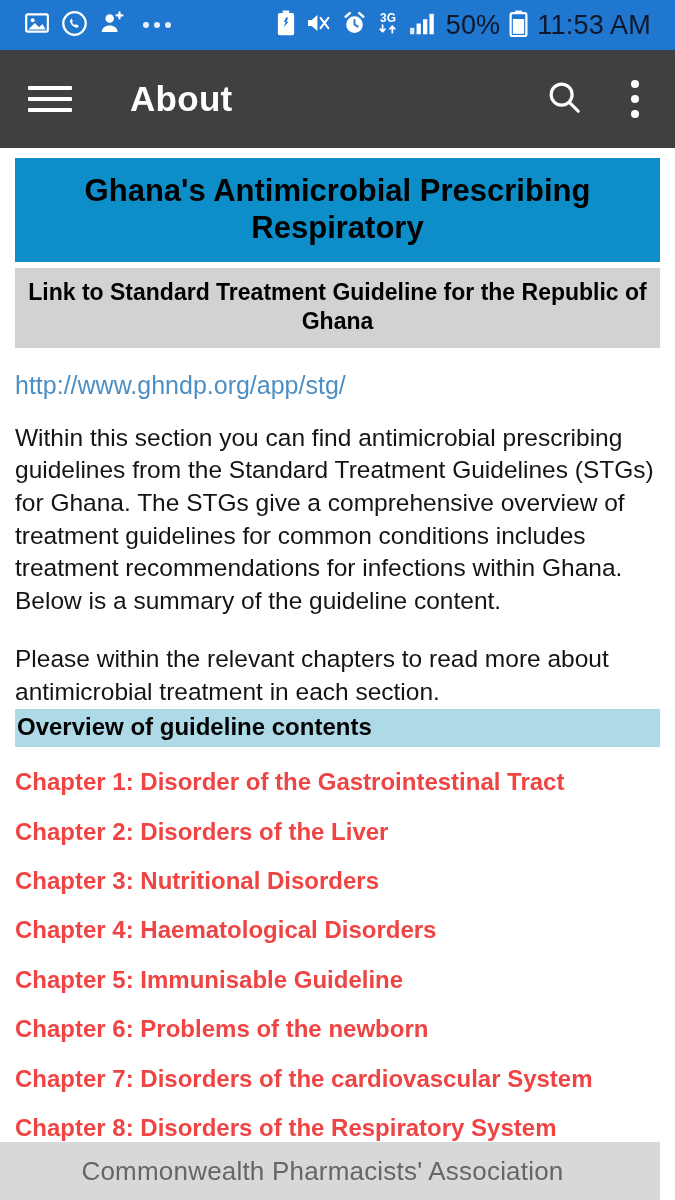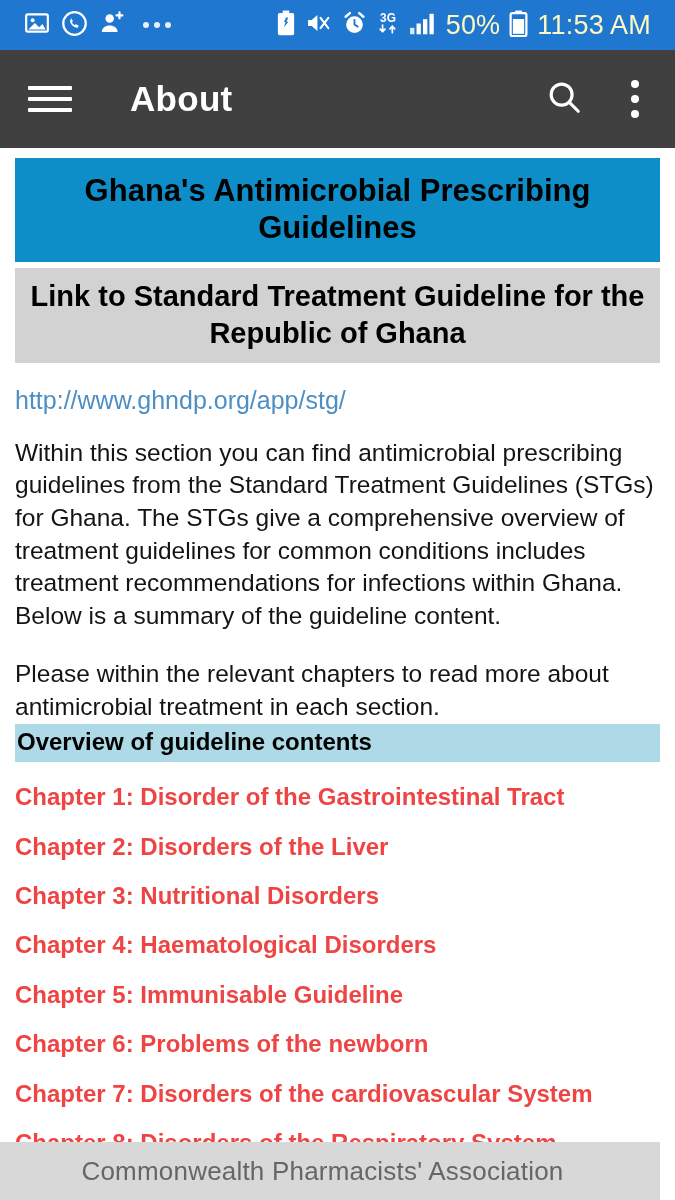--- a/index.html
+++ b/index.html
@@ -16,21 +16,21 @@
     background:#1f77d0;
     display:flex; align-items:center;
     padding:0 24px;
     color:#ffffff;
   }
   .status-left{ display:flex; align-items:center; gap:11px; }
   .status-right{ margin-left:auto; display:flex; align-items:center; gap:9px; }
   .sicon{ display:block; }
   .status-text{
     font-size:27px; font-weight:400; letter-spacing:.2px;
-    color:#fef9c3; line-height:1;
+    color:#0f172a; line-height:1;
   }
   .ellipsis-icon{
     display:flex; align-items:center; gap:5px; margin-left:6px;
   }
   .ellipsis-icon i{
     width:6px;height:6px;border-radius:50%;background:#ffffff;opacity:.9;display:block;
   }
 
   
   .app-bar{
@@ -68,21 +68,21 @@
     color:#000000;
     font-size:31px; font-weight:700;
     text-align:center;
     padding:14px 12px 16px;
     line-height:1.2;
     margin-top:10px;
   }
   .banner-sub{
     background:#d2d2d2;
     color:#000000;
-    font-size:29px; font-weight:700;
+    font-size:23px; font-weight:700;
     text-align:center;
     padding:10px 10px 12px;
     line-height:1.25;
     margin-top:6px;
   }
   .link{
     display:block;
     color:#4d8fc4;
     font-size:25px;
     font-weight:400;
@@ -241,21 +241,21 @@
     <span class="kebab">
       <i></i>
         <i></i>
         <i></i>
     </span>
   </div>
 </div>
 
 <div class="content">
 
-  <div class="banner-title">Ghana's Antimicrobial Prescribing Guidelines</div>
+  <div class="banner-title">Ghana's Antimicrobial Prescribing Respiratory</div>
 
   <div class="banner-sub">Link to Standard Treatment Guideline for the Republic of Ghana</div>
 
   <a class="link" href="#">http://www.ghndp.org/app/stg/</a>
 
   <p class="para">Within this section you can find antimicrobial prescribing guidelines from the Standard Treatment Guidelines (STGs) for Ghana. The  STGs give a comprehensive overview of treatment guidelines for common conditions includes treatment recommendations for infections within Ghana. Below is a summary of the guideline content.</p>
 
   <p class="para second">Please within the relevant chapters to read more about antimicrobial treatment in each section.</p>
 
   <div class="section-head">Overview of guideline contents</div>

